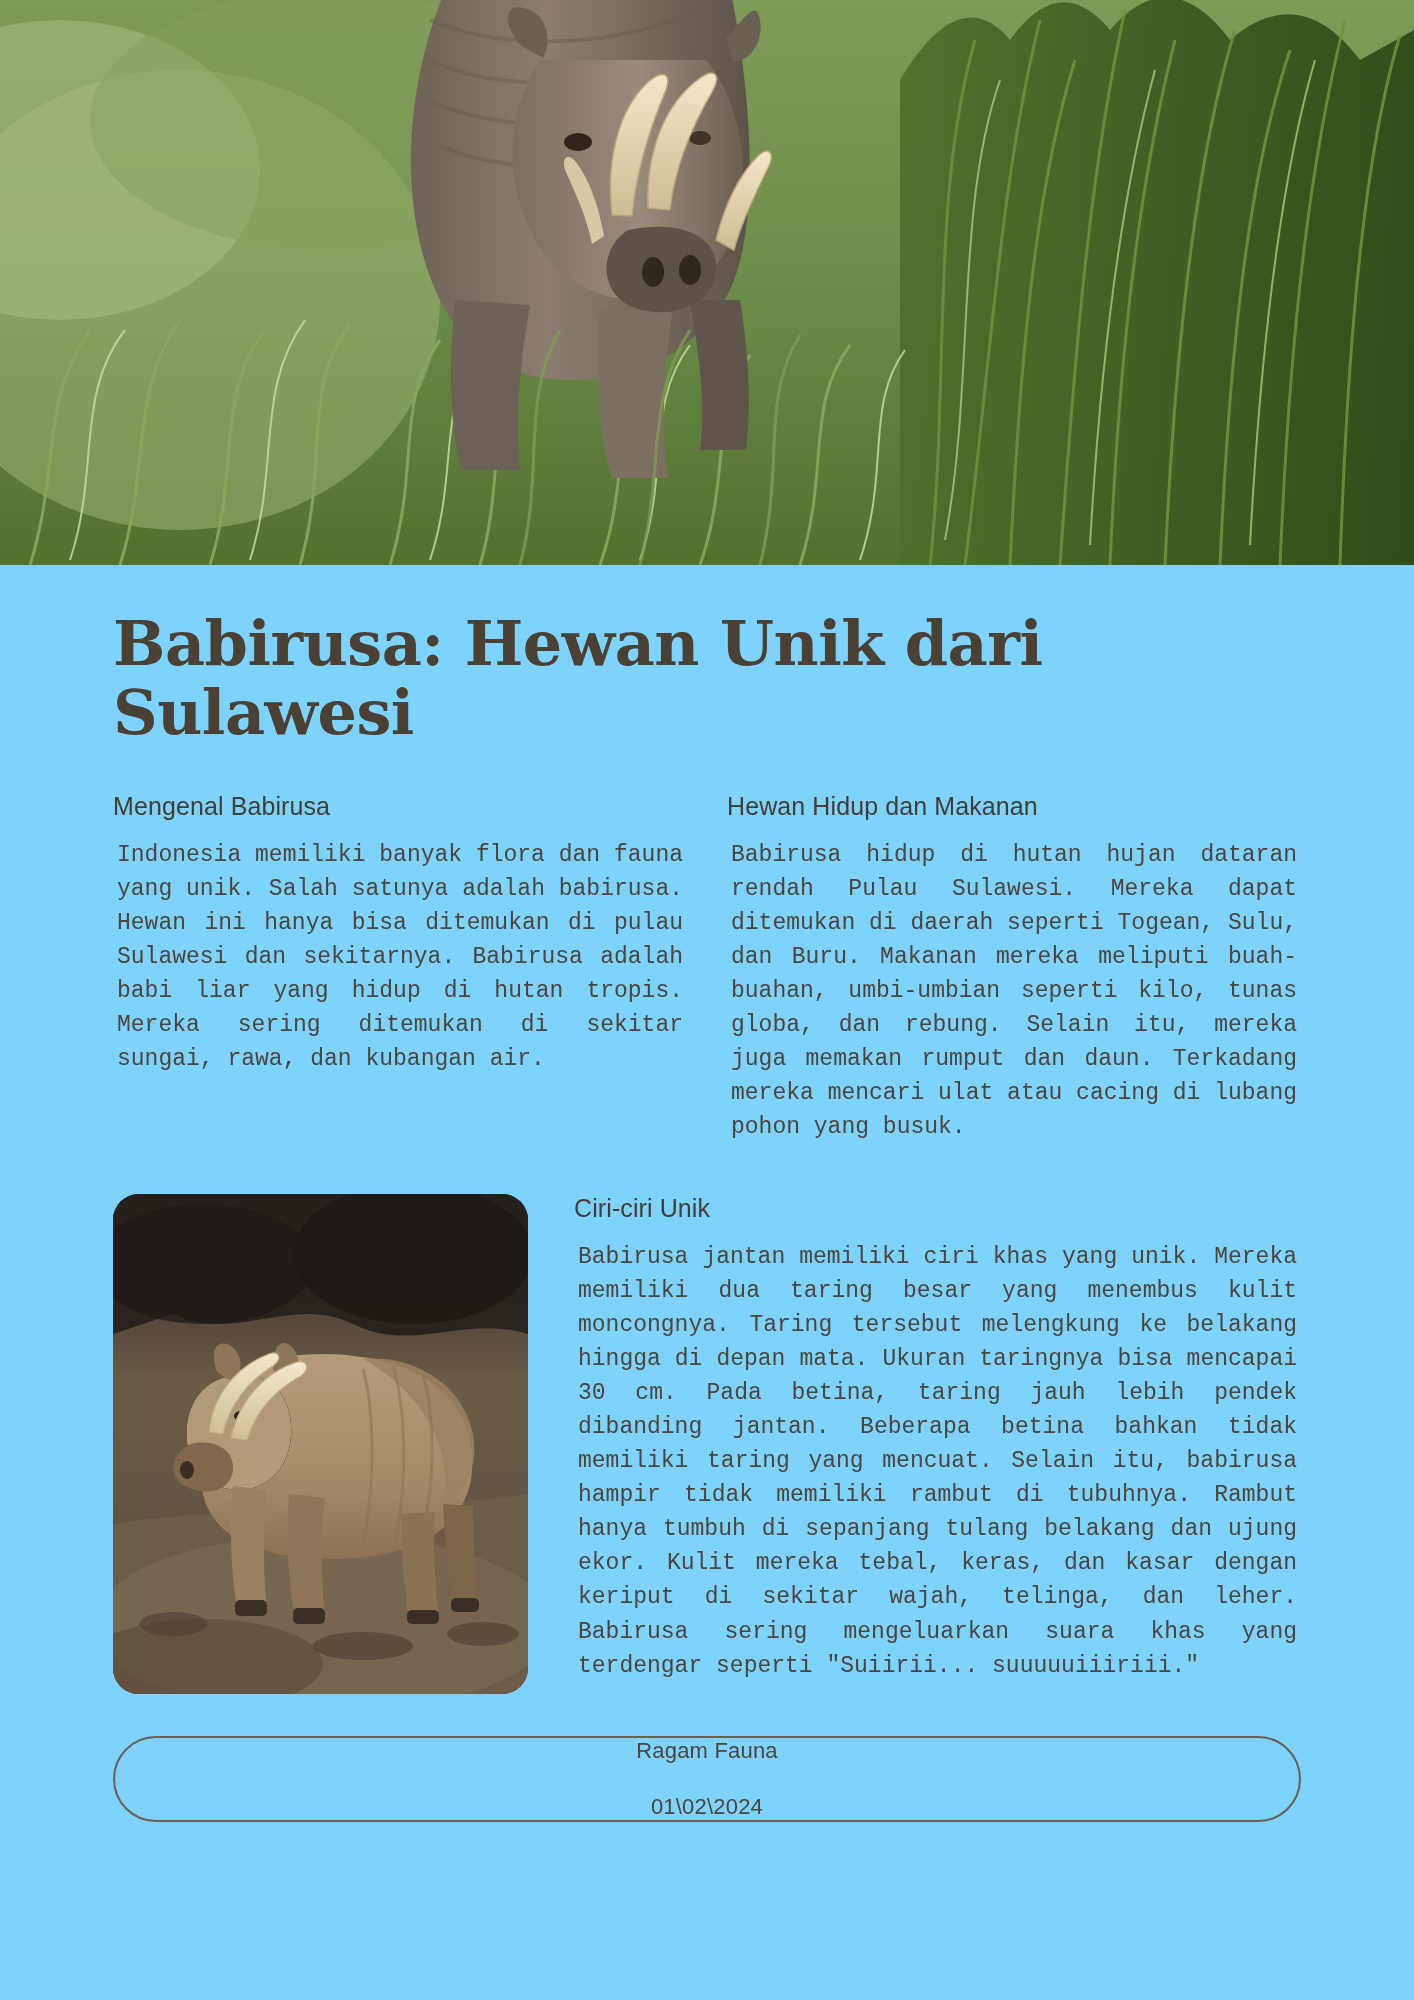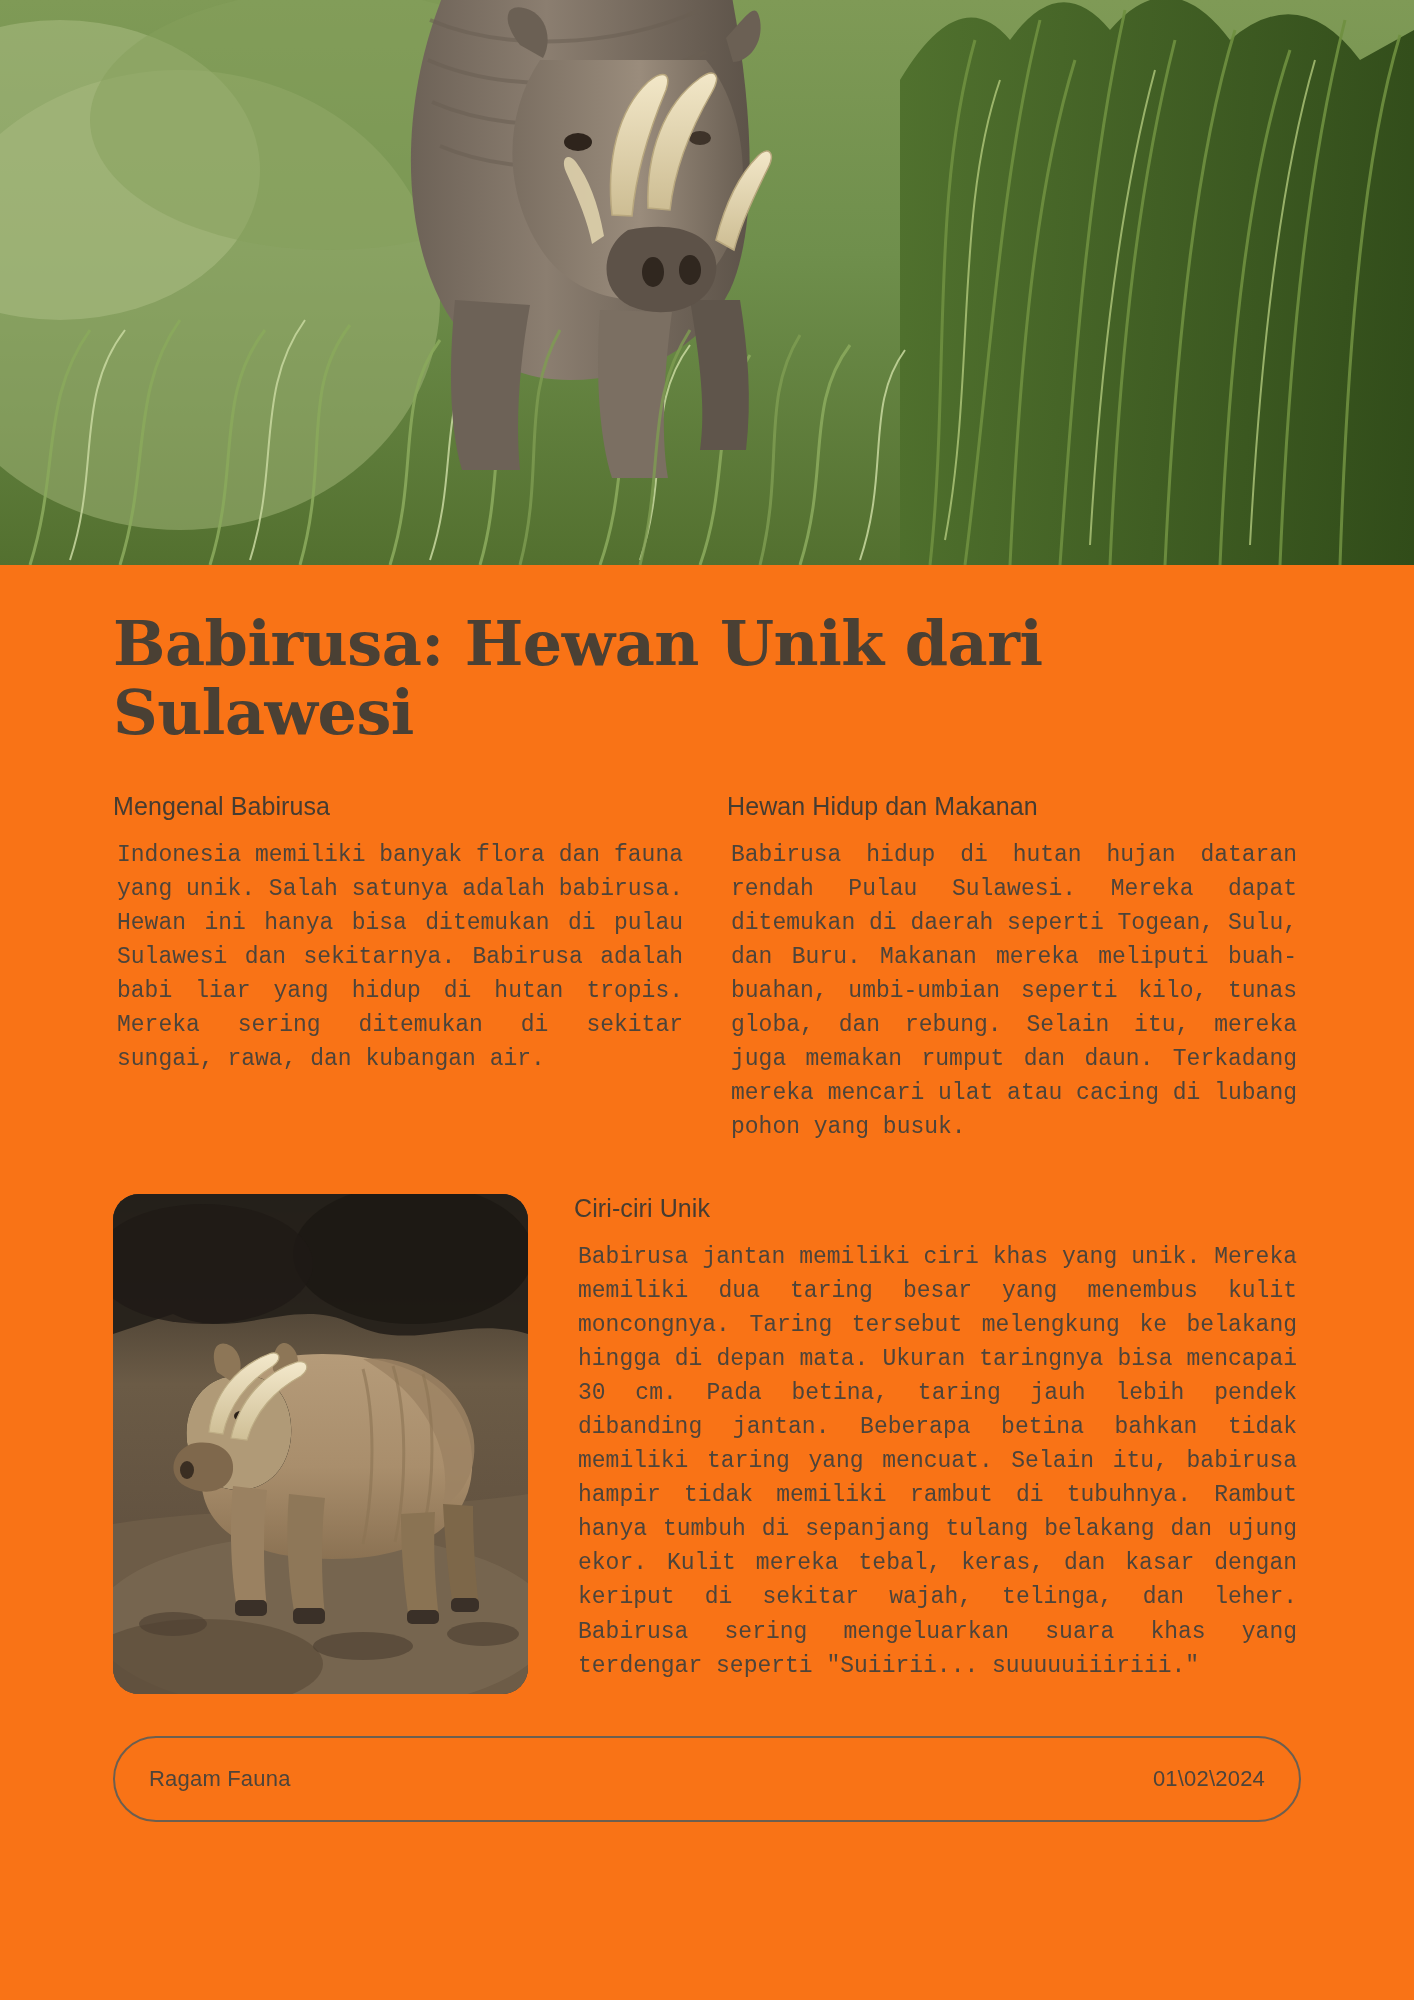--- a/index.html
+++ b/index.html
@@ -11,21 +11,21 @@
     height: 2000px;
     background: #fdefe6;
     font-family: "Liberation Sans", sans-serif;
     overflow: hidden;
   }
 
   .page {
     position: relative;
     width: 1414px;
     height: 2000px;
-    background: #f97316;
+    background: #7dd3fc;
     display: flex;
     flex-direction: column;
   }
 
   
   .hero {
     position: relative;
     width: 1414px;
     height: 565px;
     overflow: hidden;
@@ -111,20 +111,21 @@
   .footer {
     margin: 42px 113px 0 113px;
     height: 86px;
     border: 2px solid #6c5f50;
     border-radius: 44px;
     display: flex;
     align-items: center;
     justify-content: space-between;
     padding: 0 34px;
     box-sizing: border-box;
+    flex-direction: column;
   }
   .footer span {
     font-size: 22px;
     color: #4d443a;
     letter-spacing: 0.2px;
   }
 </style>
 </head>
 <body>
 

